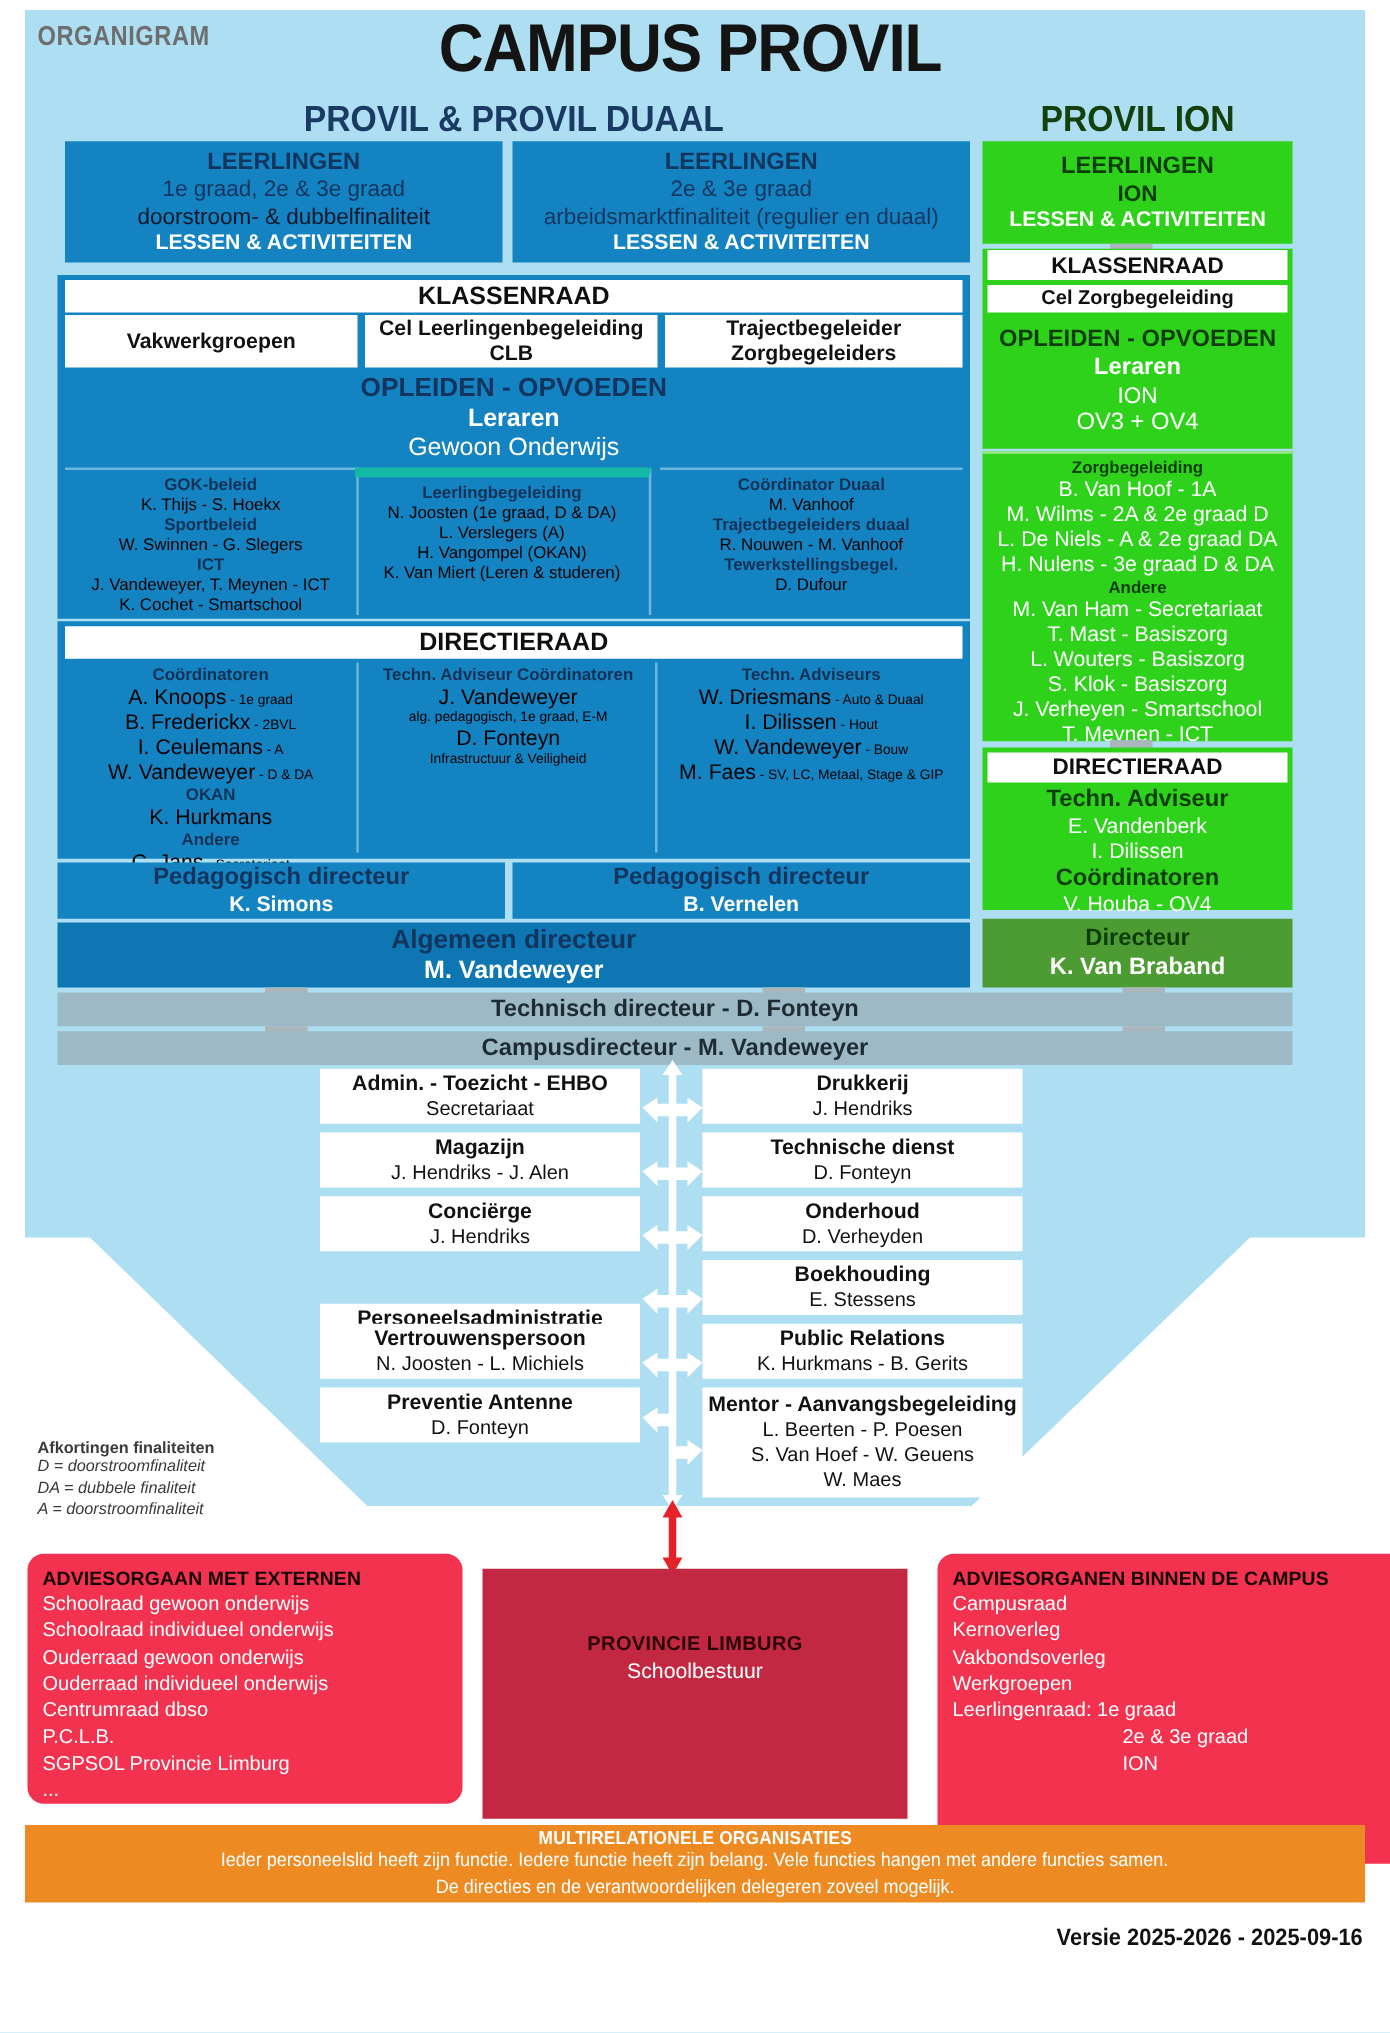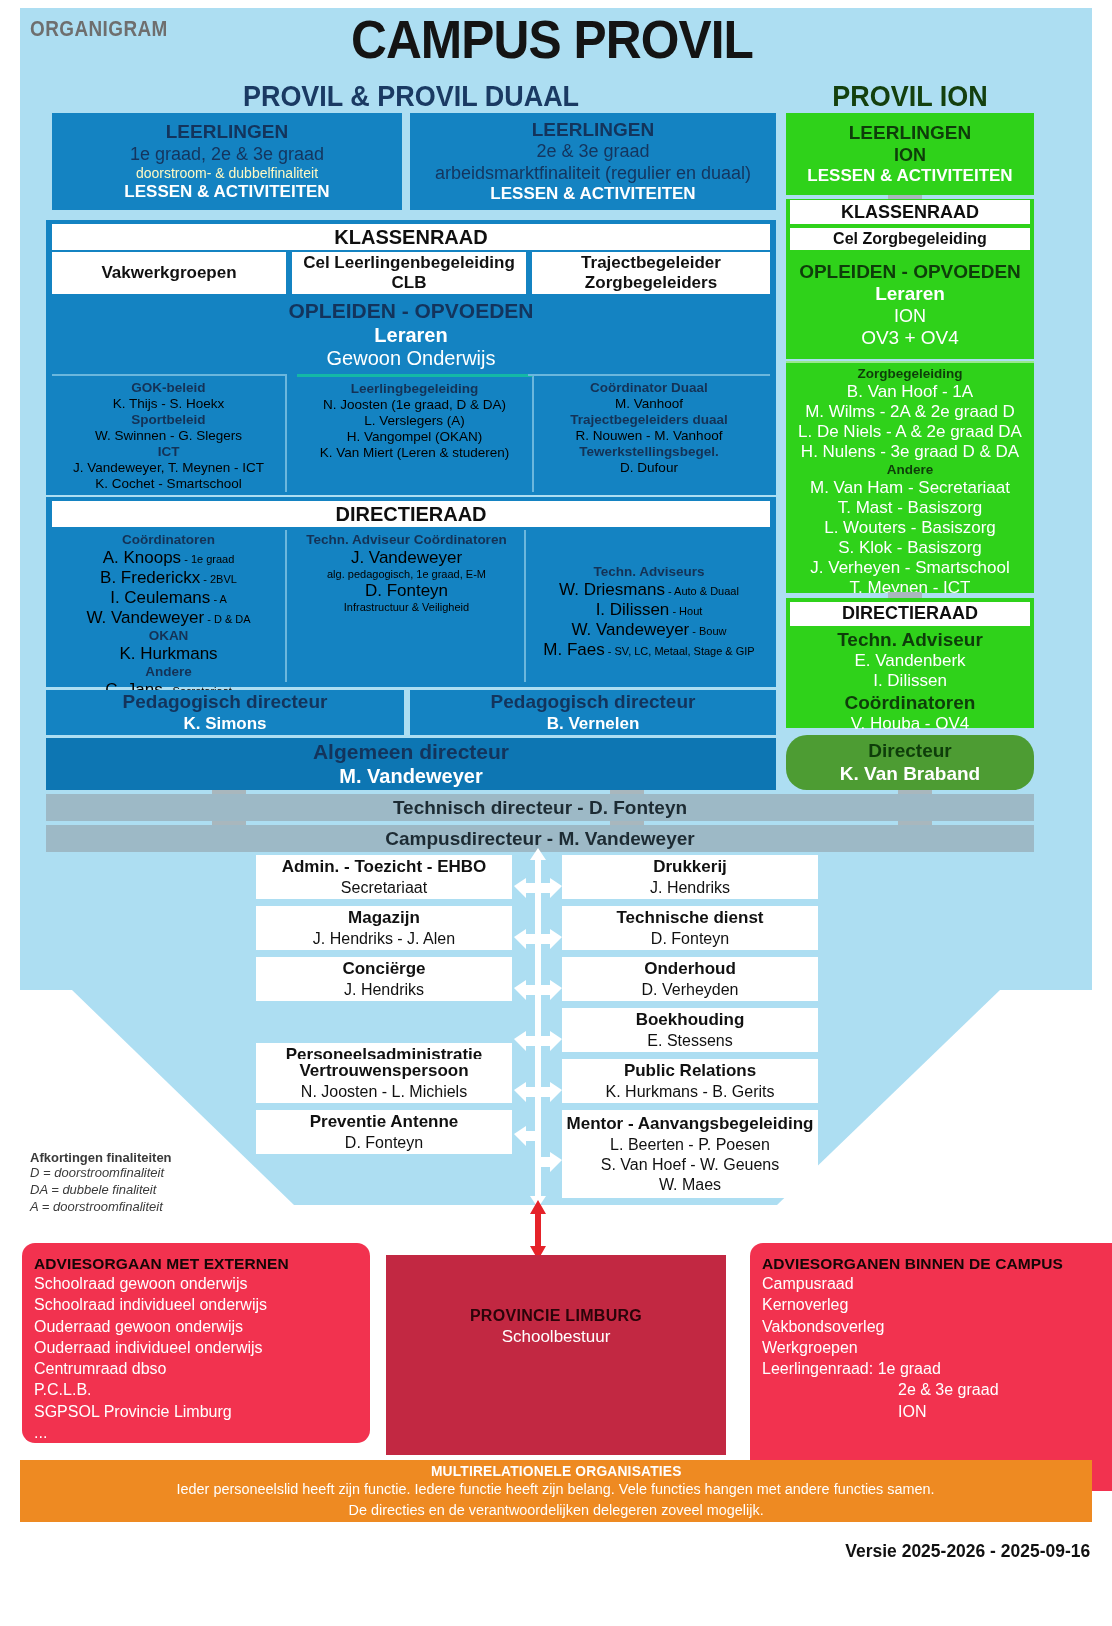--- a/index.html
+++ b/index.html
@@ -46,21 +46,21 @@
     transform: scaleX(.93);
   }
   #head-provil { left: 46px; top: 80px; width: 730px; color: #1a3a63; }
   #head-ion    { left: 786px; top: 80px; width: 248px; color: #14400e; }
 
   
   .blue-box   { background: #1483c2; color: #fff; }
   .green-box  { background: #2fd21a; color: #fff; }
   .white-box  { background: #ffffff; color: #111; }
   .darkblue   { background: #0d76b3; }
-  .darkgreen  { background: #4d9c33; border-radius: 21px; }
+  .darkgreen  { background: #4d9c33; }
 
   .bx { position: absolute; text-align: center; }
 
   .ttl-dark   { color: #13345c; font-weight: bold; }
   .ttl-green  { color: #0e3d0a; font-weight: bold; }
 
   .lbl-big    { font-size: 19px; font-weight: bold; }
   .lbl-med    { font-size: 17px; }
   .lbl-sm     { font-size: 13.5px; }
   .lbl-xs     { font-size: 11px; }
@@ -124,21 +124,21 @@
 
 <div class="abs" id="organigram-label">ORGANIGRAM</div>
 <div class="abs" id="main-title">CAMPUS PROVIL</div>
 <div class="abs sect-head" id="head-provil">PROVIL &amp; PROVIL DUAAL</div>
 <div class="abs sect-head" id="head-ion">PROVIL ION</div>
 
 <div class="bx blue-box" style="left:52px;top:113px;width:350px;height:97px;">
   <div class="vstack line">
     <div class="ttl-dark" style="font-size:19px">LEERLINGEN</div>
     <div class="ttl-dark" style="font-size:18px;font-weight:normal;color:#14355e">1e graad, 2e &amp; 3e graad</div>
-    <div class="ttl-dark" style="font-size:14px;font-weight:normal;color:#fef9c3">doorstroom- &amp; dubbelfinaliteit</div>
+    <div class="ttl-dark" style="font-size:18px;font-weight:normal;color:#0f172a">doorstroom- &amp; dubbelfinaliteit</div>
     <div style="font-size:17px;font-weight:bold;color:#fff">LESSEN &amp; ACTIVITEITEN</div>
   </div>
 </div>
 
 <div class="bx blue-box" style="left:410px;top:113px;width:366px;height:97px;">
   <div class="vstack line">
     <div class="ttl-dark" style="font-size:19px">LEERLINGEN</div>
     <div style="font-size:18px;color:#14355e">2e &amp; 3e graad</div>
     <div style="font-size:18px;color:#14355e">arbeidsmarktfinaliteit (regulier en duaal)</div>
     <div style="font-size:17px;font-weight:bold;color:#fff">LESSEN &amp; ACTIVITEITEN</div>
@@ -187,21 +187,21 @@
     <div class="lbl-sm" style="font-weight:bold;color:#143256">GOK-beleid</div>
     <div class="lbl-sm">K. Thijs - S. Hoekx</div>
     <div class="lbl-sm" style="font-weight:bold;color:#143256">Sportbeleid</div>
     <div class="lbl-sm">W. Swinnen - G. Slegers</div>
     <div class="lbl-sm" style="font-weight:bold;color:#143256">ICT</div>
     <div class="lbl-sm">J. Vandeweyer, T. Meynen - ICT</div>
     <div class="lbl-sm">K. Cochet - Smartschool</div>
   </div>
 </div>
 
-<div class="bx" style="left:297px;top:374px;width:237px;height:118px;border-top:3px solid #14b8a6;border-right:2px solid #6bb7dd;">
+<div class="bx" style="left:284px;top:374px;width:237px;height:118px;border-top:8px solid #14b8a6;border-right:2px solid #6bb7dd;">
   <div class="line" style="padding-top:4px">
     <div class="lbl-sm" style="font-weight:bold;color:#143256">Leerlingbegeleiding</div>
     <div class="lbl-sm">N. Joosten (1e graad, D &amp; DA)</div>
     <div class="lbl-sm">L. Verslegers (A)</div>
     <div class="lbl-sm">H. Vangompel (OKAN)</div>
     <div class="lbl-sm">K. Van Miert (Leren &amp; studeren)</div>
   </div>
 </div>
 
 <div class="bx" style="left:528px;top:374px;width:242px;height:118px;border-top:2px solid #6bb7dd;">
@@ -235,21 +235,21 @@
 <div class="bx" style="left:289px;top:530px;width:237px;height:152px;border-right:2px solid #6bb7dd;">
   <div class="line" style="padding-top:2px">
     <div class="lbl-sm" style="font-weight:bold;color:#143256">Techn. Adviseur Coördinatoren</div>
     <div class="lbl-med">J. Vandeweyer</div>
     <div class="lbl-xs">alg. pedagogisch, 1e graad, E-M</div>
     <div class="lbl-med">D. Fonteyn</div>
     <div class="lbl-xs">Infrastructuur &amp; Veiligheid</div>
   </div>
 </div>
 
-<div class="bx" style="left:528px;top:530px;width:242px;height:152px;margin-top:32px;">
+<div class="bx" style="left:528px;top:530px;width:242px;height:152px;">
   <div class="line" style="padding-top:2px">
     <div class="lbl-sm" style="font-weight:bold;color:#143256">Techn. Adviseurs</div>
     <div class="lbl-med"><span>W. Driesmans</span><span class="lbl-xs"> - Auto &amp; Duaal</span></div>
     <div class="lbl-med"><span>I. Dilissen</span><span class="lbl-xs"> -  Hout</span></div>
     <div class="lbl-med"><span>W. Vandeweyer</span><span class="lbl-xs"> - Bouw</span></div>
     <div class="lbl-med"><span>M. Faes</span><span class="lbl-xs"> - SV, LC, Metaal, Stage &amp; GIP</span></div>
   </div>
 </div>
 
 <div class="bx blue-box" style="left:46px;top:690px;width:358px;height:45px;">

